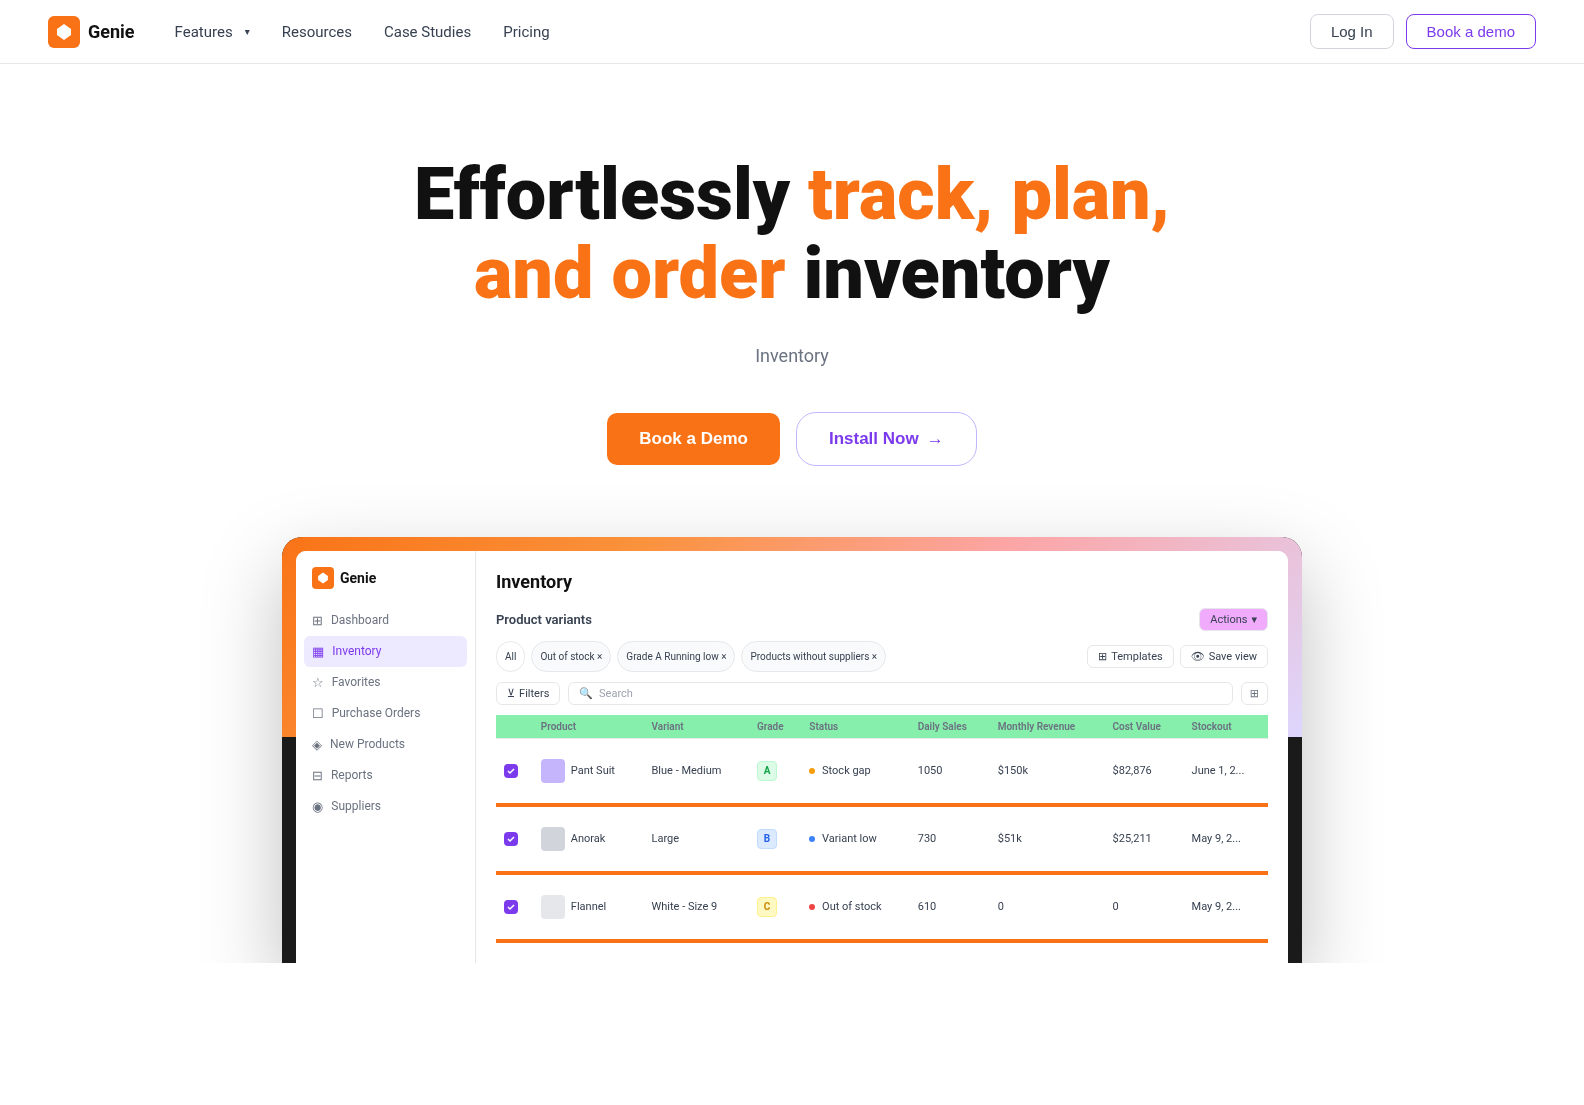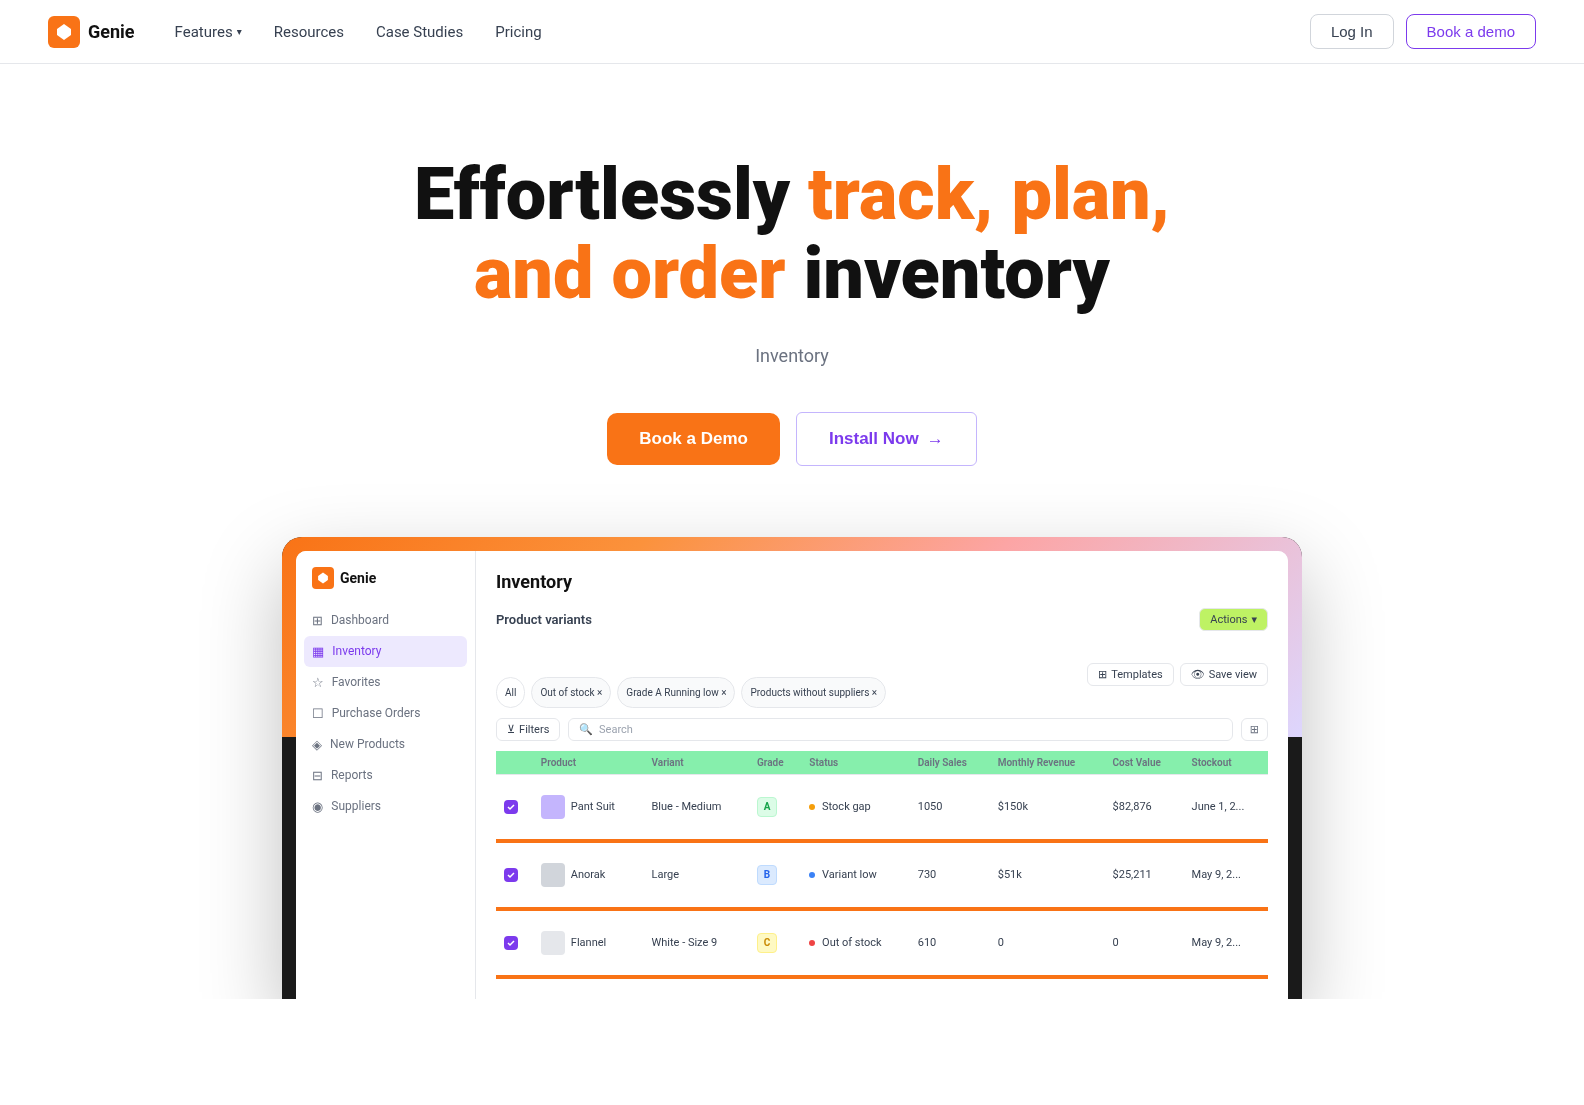--- a/index.html
+++ b/index.html
@@ -13,21 +13,21 @@
     }
     .nav-left { display: flex; align-items: center; gap: 40px; }
     .nav-logo { display: flex; align-items: center; gap: 8px; text-decoration: none; }
     .nav-logo-icon {
       width: 32px; height: 32px; background: #f97316;
       border-radius: 6px; display: flex; align-items: center; justify-content: center;
     }
     .nav-logo-icon svg { width: 20px; height: 20px; fill: #fff; }
     .nav-logo-text { font-size: 18px; font-weight: 700; color: #111; }
     .nav-links { display: flex; align-items: center; gap: 32px; }
-    .nav-link { font-size: 15px; color: #374151; text-decoration: none; cursor: pointer; display: flex; align-items: center; gap: 4px; }
+    .nav-link { font-size: 15px; color: #374151; text-decoration: none; cursor: pointer; display: flex; align-items: center; gap: 12px; }
     .nav-right { display: flex; align-items: center; gap: 12px; justify-content: flex-end; }
     .btn-login {
       padding: 8px 20px; border: 1px solid #d1d5db; border-radius: 8px;
       background: #fff; font-size: 15px; color: #374151; cursor: pointer;
     }
     .btn-demo-nav {
       padding: 8px 20px; border: 1.5px solid #7c3aed; border-radius: 8px;
       background: #fff; font-size: 15px; color: #7c3aed; cursor: pointer; font-weight: 500;
     }
 
@@ -36,21 +36,21 @@
     .hero-title { font-size: 72px; font-weight: 900; line-height: 1.1; color: #111; margin-bottom: 28px; }
     .hero-title .orange { color: #f97316; }
     .hero-subtitle { font-size: 18px; color: #6b7280; line-height: 1.7; max-width: 620px; margin: 0 auto 40px; }
     .hero-buttons { display: flex; align-items: center; justify-content: center; gap: 16px; }
     .btn-book-demo {
       padding: 16px 32px; background: #f97316; color: #fff; border: none;
       border-radius: 10px; font-size: 17px; font-weight: 700; cursor: pointer;
     }
     .btn-install-now {
       padding: 16px 32px; background: #fff; color: #7c3aed; border: 1.5px solid #c4b5fd;
-      border-radius: 6px; font-size: 17px; font-weight: 600; cursor: pointer;
+      border-radius: 20px; font-size: 17px; font-weight: 600; cursor: pointer;
       display: flex; align-items: center; gap: 8px;
     }
 
     
     .screen-wrap {
       width: 100%; max-width: 1100px; margin: 0 auto; padding: 0 40px;
       position: relative;
     }
     .screen-outer {
       background: #1a1a1a; border-radius: 20px 20px 0 0;
@@ -87,26 +87,26 @@
     .mock-nav-item .nav-icon { font-size: 13px; }
 
     
     .mock-main { flex: 1; background: #fff; padding: 20px; overflow: hidden; }
     .mock-page-title { font-size: 18px; font-weight: 700; color: #111; margin-bottom: 16px; }
     .mock-table-header { display: flex; align-items: center; gap: 14px; margin-bottom: 10px; }
     .mock-section-title { font-size: 13px; font-weight: 600; color: #374151; }
     .mock-actions-btn {
       margin-left: auto; display: flex; align-items: center; gap: 4px;
       font-size: 11px; color: #374151; border: 1px solid #e5e7eb;
-      padding: 4px 10px; border-radius: 6px; background: #bef264;
+      padding: 4px 10px; border-radius: 6px; background: #f0abfc;
     }
     .mock-filters { display: flex; align-items: center; gap: 6px; margin-bottom: 10px; }
     .mock-filter-tag {
       font-size: 10px; padding: 9px 8px; border: 1px solid #e5e7eb;
-      border-radius: 20px; color: #374151; background: #f9fafb; margin-top: 36px;
+      border-radius: 20px; color: #374151; background: #f9fafb;
     }
     .mock-filter-tag.active-tag { background: #fff; }
     .mock-toolbar { display: flex; align-items: center; gap: 8px; margin-bottom: 10px; }
     .mock-filter-btn {
       display: flex; align-items: center; gap: 4px; font-size: 11px;
       color: #374151; border: 1px solid #e5e7eb; padding: 4px 10px; border-radius: 6px; background: #fff;
     }
     .mock-search {
       flex: 1; display: flex; align-items: center; gap: 6px;
       border: 1px solid #e5e7eb; border-radius: 6px; padding: 4px 10px;

